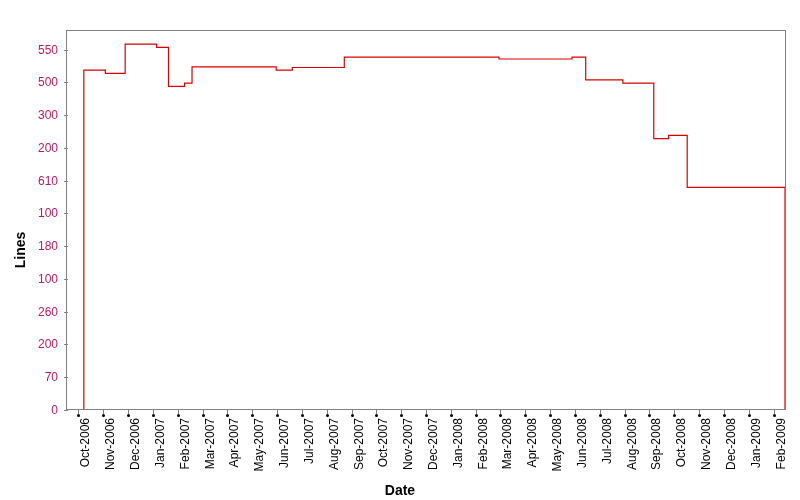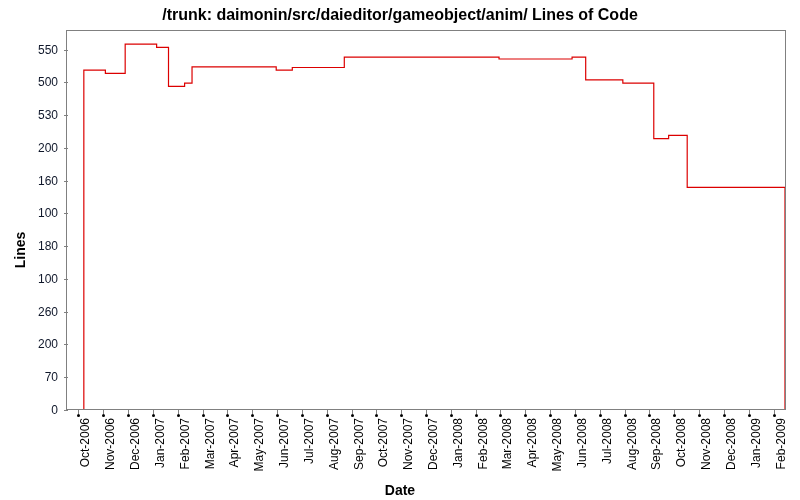--- a/index.html
+++ b/index.html
@@ -62,21 +62,21 @@
     position: absolute;
     left: 0; top: 0;
     width: 4px; height: 1px;
     background: #808080;
   }
   .ytick .lbl {
     position: absolute;
     right: 6px;
     top: -7px;
     font-size: 12px;
-    color: #0f172a;
+    color: #be185d;
     text-align: left;
     white-space: nowrap;
   }
   .xtick {
     position: absolute;
     top: 410px;
     height: 0;
   }
   .xtick .tick {
     position: absolute;
@@ -107,21 +107,20 @@
     position: absolute;
     left: 0; top: 0;
     width: 100%;
     height: 100%;
   }
 </style>
 </head>
 <body>
 
 <div class="chart">
-  <div class="title">/trunk: daimonin/src/daieditor/gameobject/anim/ Lines of Code</div>
   <div class="ylabel">Lines</div>
   <div class="xlabel">Date</div>
   <div class="plot">
     <svg class="series" viewBox="0 0 720 380" preserveAspectRatio="none">
       <polyline id="series-line" fill="none" stroke-width="1.2" stroke="#dc0000" points="16.88,380.00 16.88,39.31 38.48,39.31 38.48,42.59 58.34,42.59 58.34,13.10 89.88,13.10 89.88,16.38 101.79,16.38 101.79,55.69 117.93,55.69 117.93,52.41 125.38,52.41 125.38,36.03 209.79,36.03 209.79,39.31 225.93,39.31 225.93,36.69 278.07,36.69 278.07,26.21 433.24,26.21 433.24,28.17 506.48,28.17 506.48,26.21 520.14,26.21 520.14,49.14 557.38,49.14 557.38,52.41 588.41,52.41 588.41,108.10 603.31,108.10 603.31,104.83 621.93,104.83 621.93,157.24 720.00,157.24 720.00,380.00"></polyline>
     </svg>
   </div>
   <div id="yticks">
       <div class="ytick" style="top: 410px;">
         <div class="tick"></div>
@@ -146,29 +145,29 @@
       <div class="ytick" style="top: 246.207px;">
         <div class="tick"></div>
         <div class="lbl">180</div>
       </div>
       <div class="ytick" style="top: 213.448px;">
         <div class="tick"></div>
         <div class="lbl">100</div>
       </div>
       <div class="ytick" style="top: 180.69px;">
         <div class="tick"></div>
-        <div class="lbl">160</div>
+        <div class="lbl">610</div>
       </div>
       <div class="ytick" style="top: 147.931px;">
         <div class="tick"></div>
         <div class="lbl">200</div>
       </div>
       <div class="ytick" style="top: 115.172px;">
         <div class="tick"></div>
-        <div class="lbl">530</div>
+        <div class="lbl">300</div>
       </div>
       <div class="ytick" style="top: 82.4138px;">
         <div class="tick"></div>
         <div class="lbl">500</div>
       </div>
       <div class="ytick" style="top: 49.6552px;">
         <div class="tick"></div>
         <div class="lbl">550</div>
       </div>
     </div>

